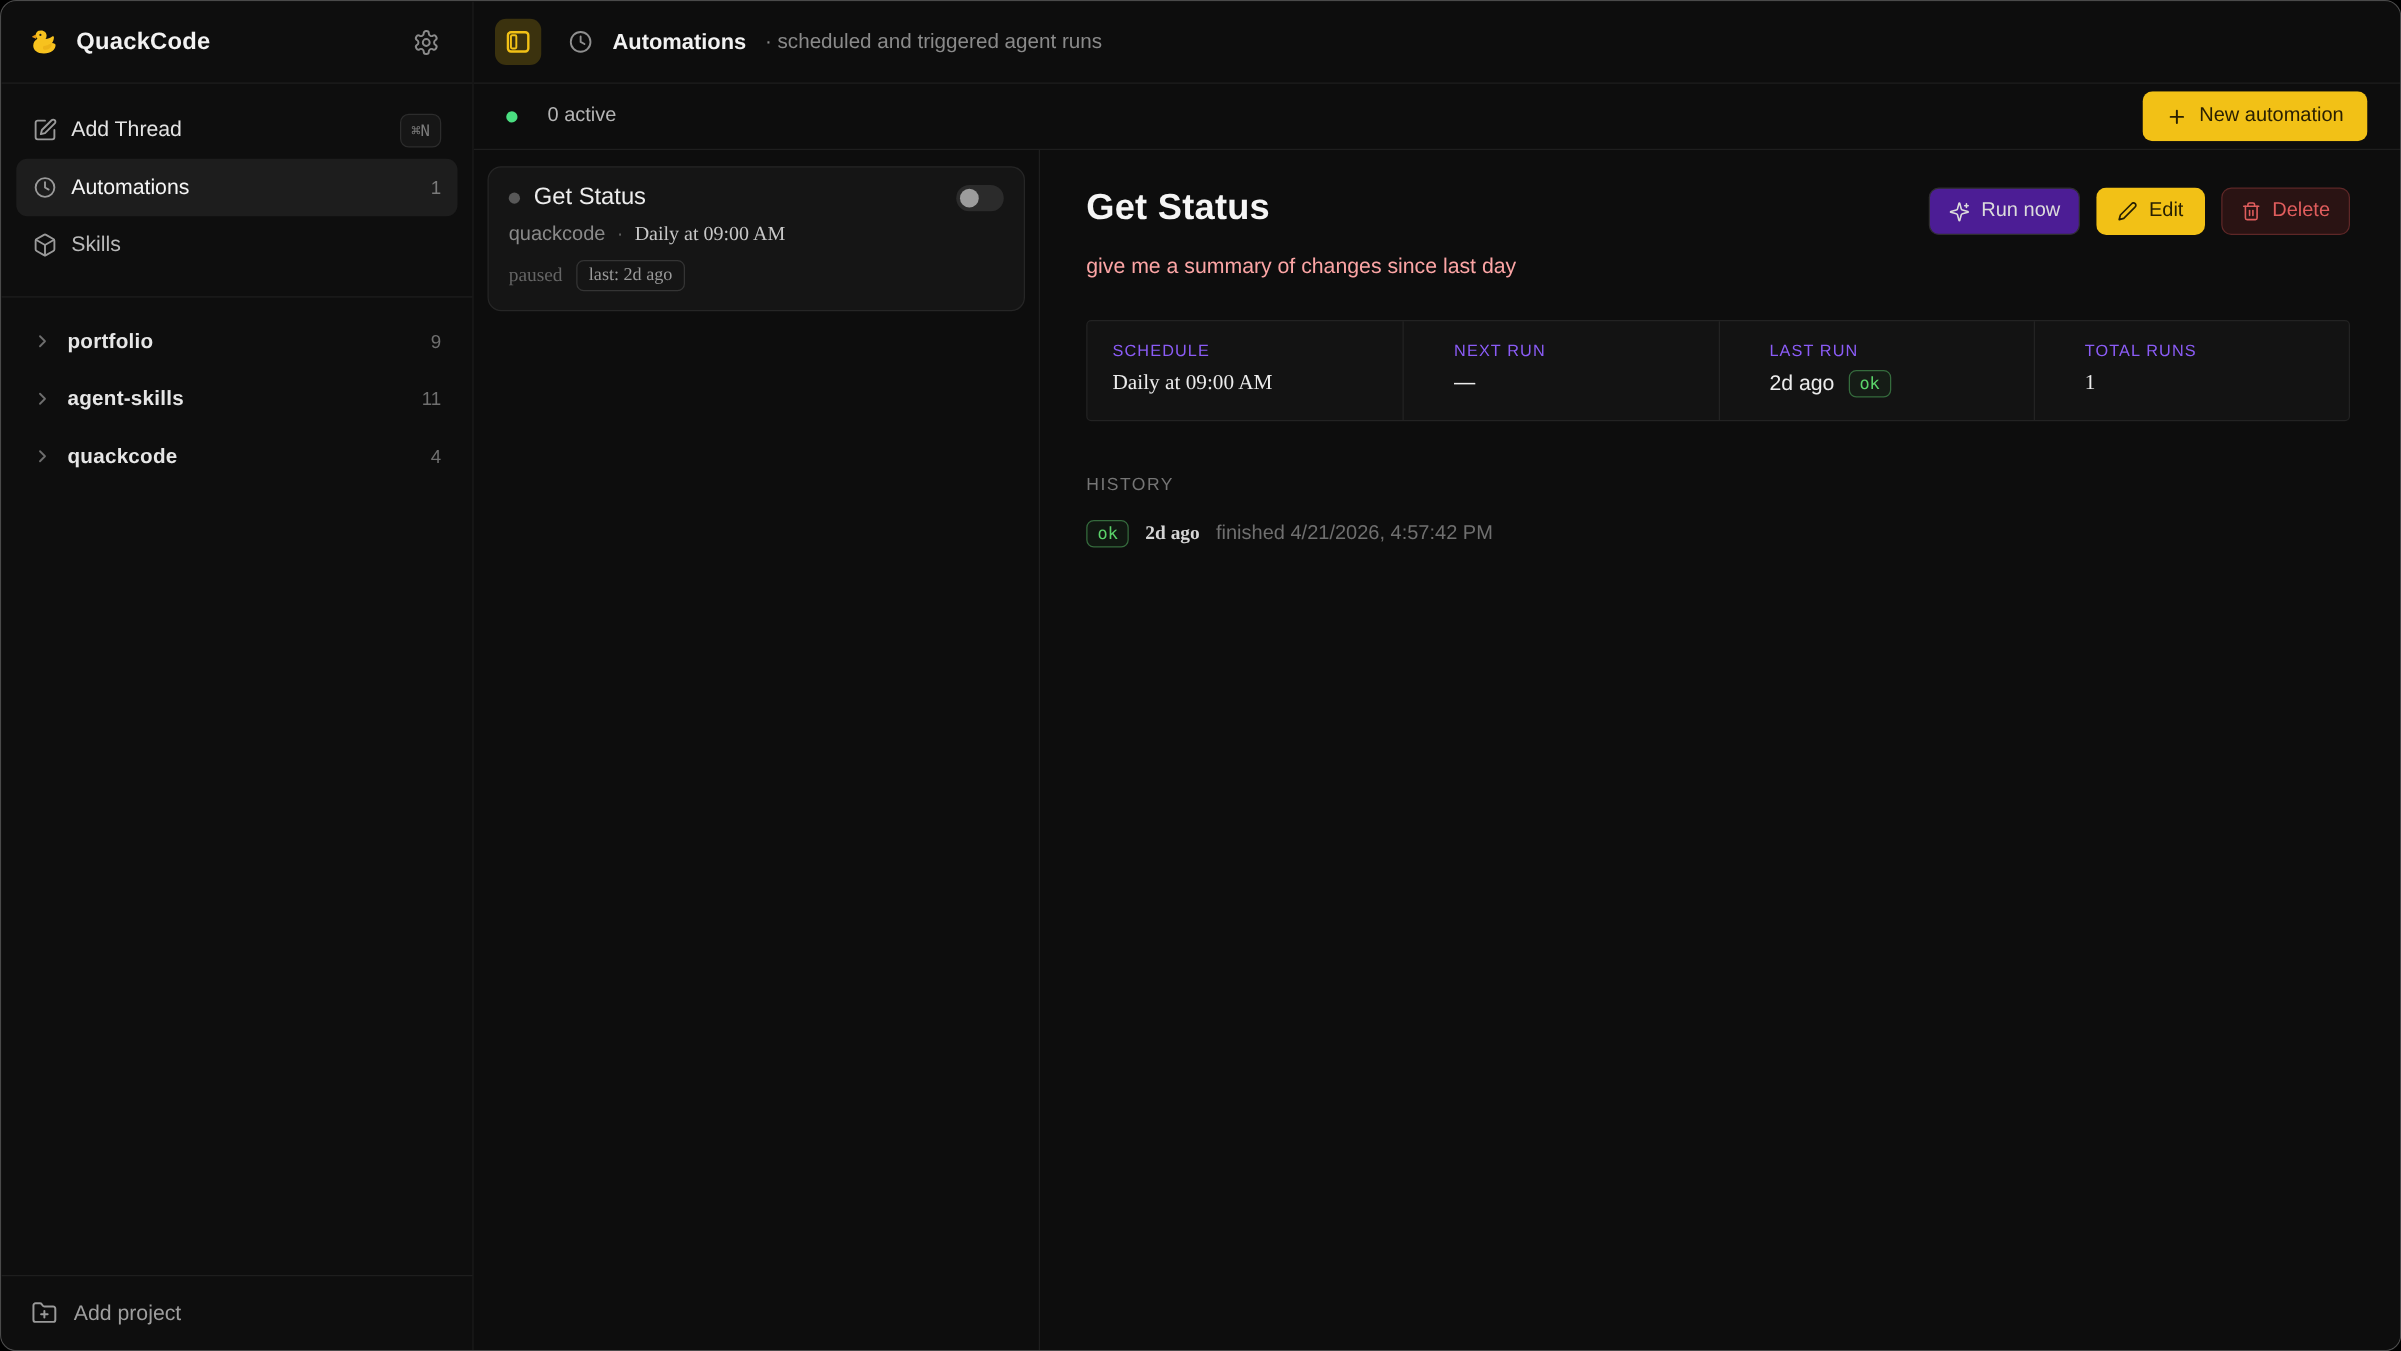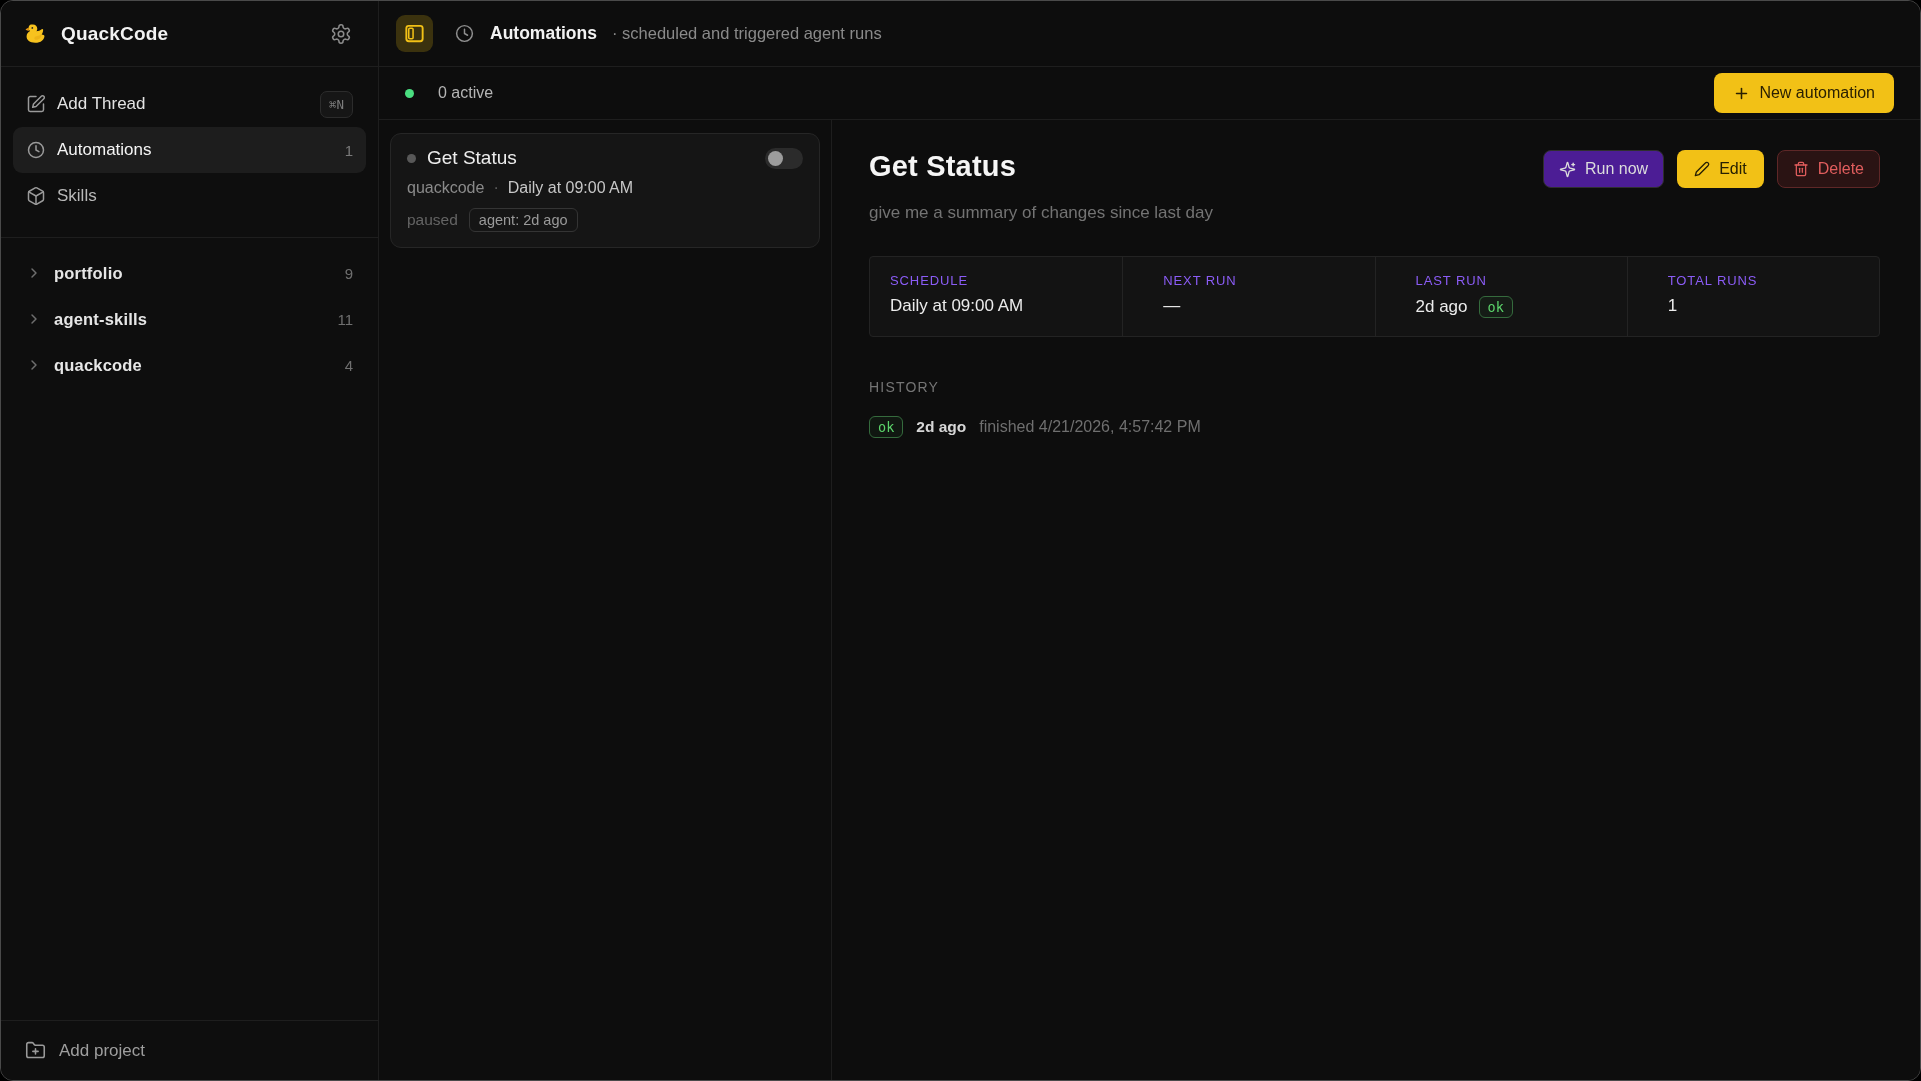--- a/index.html
+++ b/index.html
@@ -1,21 +1,21 @@
 <!DOCTYPE html>
 <html style="--accent: #f2c116; --accent-contrast: #2a2002; --green: #4ade80; --ok-green: #5bd36a; --danger: #e05d5d; --window-bg: #0d0d0d; --card-bg: #151515; --border: #262626;"><head>
 <meta charset="utf-8">
 <style>
   :root{
     --accent:#f2c116; --accent-contrast:#2a2002; --green:#4ade80; --ok-green:#5bd36a;
     --danger:#e05d5d; --window-bg:#0d0d0d; --card-bg:#151515; --border:#262626;
   }
   *{margin:0;padding:0;box-sizing:border-box;}
   body{background:#000;font-family:"Liberation Sans",sans-serif;width:1921px;height:1081px;overflow:hidden;}
-  .mono{font-family:Liberation Sans, sans-serif;}
+  .mono{font-family:Liberation Serif, serif;}
   svg{display:block;flex:none;}
 
   .window{width:1921px;height:1081px;background:var(--window-bg);border:1px solid #4a4a4a;
     border-radius:13px;display:flex;overflow:hidden;}
 
   
   .sidebar{width:378px;flex:none;display:flex;flex-direction:column;border-right:1px solid #1e1e1e;background:#0e0e0e;}
   .sb-header{height:66px;flex:none;display:flex;align-items:center;gap:12px;padding:0 22px;border-bottom:1px solid #1e1e1e;}
   .brand{font-size:19px;font-weight:bold;color:#f2f2f2;letter-spacing:.2px;}
   .sb-header .spacer{flex:1;}
@@ -74,21 +74,21 @@
   .chip{font-size:14.5px;color:#9a9a9a;border:1px solid #343434;border-radius:6px;padding:3px 9px;}
 
   
   .detail-panel{flex:1;padding:30px 40px 0 37px;min-width:0;}
   .detail-head{display:flex;align-items:flex-start;}
   .detail-title{font-size:29px;font-weight:bold;color:#f5f5f5;letter-spacing:.2px;}
   .actions{margin-left:auto;display:flex;gap:13px;}
   .btn-ghost{background:#4c1d95;border-color:#2f2f2f;color:#dcdcdc;height:38px;padding:0 15px;font-size:16px;}
   .btn-edit{background:var(--accent);color:#272003;height:38px;padding:0 16px;font-size:16px;font-weight:500;}
   .btn-danger{background:#2a1313;border-color:#5e2727;color:var(--danger);height:38px;padding:0 15px;font-size:16px;}
-  .detail-desc{margin-top:15px;font-size:17px;color:#737373;}
+  .detail-desc{margin-top:15px;font-size:17px;color:#fca5a5;}
   .stats{margin-top:33px;display:grid;grid-template-columns:1fr 1fr 1fr 1fr;background:#131313;border:1px solid #232323;border-radius:4px;}
   .stat-cell{padding:16px 20px 18px;}
   .stat-cell + .stat-cell{border-left:1px solid #232323;padding-left:40px;}
   .stat-label{font-size:13px;color:#8b5cf6;letter-spacing:.9px;text-transform:uppercase;}
   .stat-value{margin-top:8px;font-size:17px;color:#ececec;display:flex;align-items:center;gap:11px;}
   .ok-badge{font-family:"DejaVu Sans Mono",monospace;font-size:13.5px;color:var(--ok-green);
     border:1px solid #356b3d;border-radius:6px;padding:2px 8px;background:rgba(70,180,90,.06);}
   .history-label{margin-top:42px;font-size:14px;color:#757575;letter-spacing:1.2px;text-transform:uppercase;}
   .history-row{margin-top:21px;display:flex;align-items:center;gap:13px;}
   .history-time{font-size:15.5px;font-weight:bold;color:#d6d6d6;}
@@ -251,21 +251,21 @@
               <span class="knob"></span>
             </span>
           </div>
           <div class="card-meta">
             <span class="meta-project">quackcode</span>
             <span class="meta-sep">·</span>
             <span class="meta-schedule mono">Daily at 09:00 AM</span>
           </div>
           <div class="card-status">
             <span class="paused-text mono">paused</span>
-            <span class="chip mono">agent: 2d ago</span>
+            <span class="chip mono">last: 2d ago</span>
           </div>
         </div>
       </div>
 
       <div class="detail-panel">
         <div class="detail-head">
           <h1 class="detail-title">Get Status</h1>
           <div class="actions">
             <button class="btn btn-ghost">
               <span>

